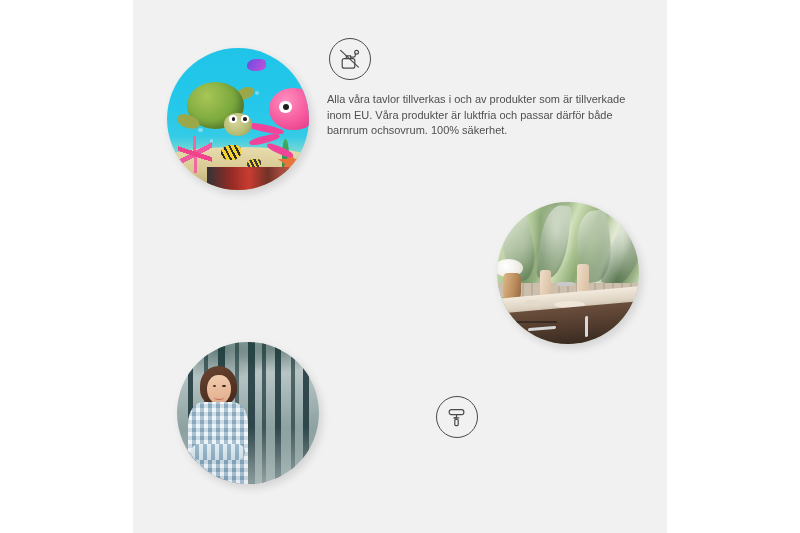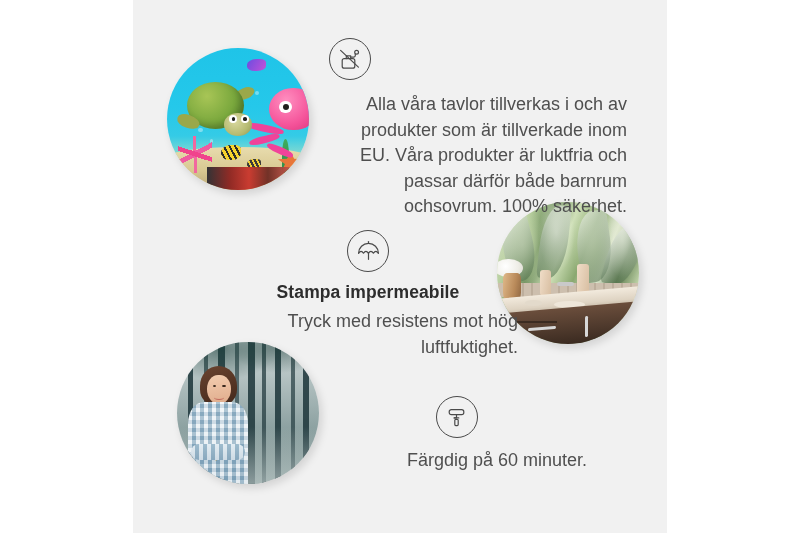--- a/index.html
+++ b/index.html
@@ -275,24 +275,23 @@
 
   .block h3 {
     margin: 0;
     font-size: 17.5px;
     font-weight: 700;
     color: #2d2d2d;
     letter-spacing: .1px;
   }
   .block p {
     margin: 0;
-    font-size: 18px;
+    font-size: 11px;
     line-height: 1.42;
     color: #4f4f4f;
-    text-align: right;
   }
 
   
   #block-odour { left: 194px; top: 38px; width: 300px; text-align: left; }
   #block-odour .icon-circle { margin: 0 0 12px 2px; }
   #block-odour h3 { margin-bottom: 7px; }
 
   
   #block-waterproof { left: 85px; top: 230px; width: 300px; text-align: center; }
   #block-waterproof .icon-circle { margin: 0 auto 10px auto; }
@@ -393,39 +392,26 @@
           <path d="M7.2 22.2h8.6c1.1 0 2-.9 2-2v-5.6c0-1.1-.9-2-2-2H7.2c-1.1 0-2 .9-2 2v5.6c0 1.1.9 2 2 2z"></path>
           <path d="M9.3 12.6V9.9h4.4v2.7"></path>
           <path d="M13.7 11.1h3.1c.8 0 1.5-.7 1.5-1.5V8"></path>
           <circle cx="19.6" cy="6.3" r="1.9"></circle>
           <path d="M3.6 4.4 21.4 21.1"></path>
         </svg>
       </div>
       <p>Alla våra tavlor tillverkas i och av produkter som är tillverkade inom EU. Våra produkter är luktfria och passar därför både barnrum ochsovrum. 100% säkerhet.</p>
     </div>
 
-    <div class="block" id="block-waterproof">
-      <div class="icon-circle">
-        <svg width="25" height="25" viewBox="0 0 25 25" fill="none" stroke="#4a4a4a" stroke-width="1.2" stroke-linecap="round" stroke-linejoin="round">
-          <path d="M2.6 14.2c0-5.4 4.4-9.8 9.9-9.8s9.9 4.4 9.9 9.8"></path>
-          <path d="M2.6 14.2c1.6-2.5 3.3-2.5 4.9 0 1.6-2.5 3.3-2.5 4.9 0 1.7-2.5 3.3-2.5 5 0 1.6-2.5 3.3-2.5 4.9 0"></path>
-          <path d="M12.5 14.2v6.1"></path>
-          <path d="M12.5 4.4V2.6"></path>
-        </svg>
-      </div>
-      <h3>Stampa impermeabile</h3>
-      <p>Tryck med resistens mot hög luftfuktighet.</p>
-    </div>
 
     <div class="block" id="block-mounting">
       <div class="icon-circle">
         <svg width="25" height="25" viewBox="0 0 25 25" fill="none" stroke="#4a4a4a" stroke-width="1.2" stroke-linecap="round" stroke-linejoin="round">
           <rect x="4.2" y="4.6" width="14.6" height="5.1" rx="2.1"></rect>
           <path d="M11.5 9.7v3.2H9.2"></path>
           <path d="M9.2 12.9h4.6"></path>
           <rect x="9.8" y="14.3" width="3.4" height="6.3" rx="1"></rect>
         </svg>
       </div>
-      <p>Färgdig på 60 minuter.</p>
     </div>
 
   </div>
 </div>
 
 </body></html>

